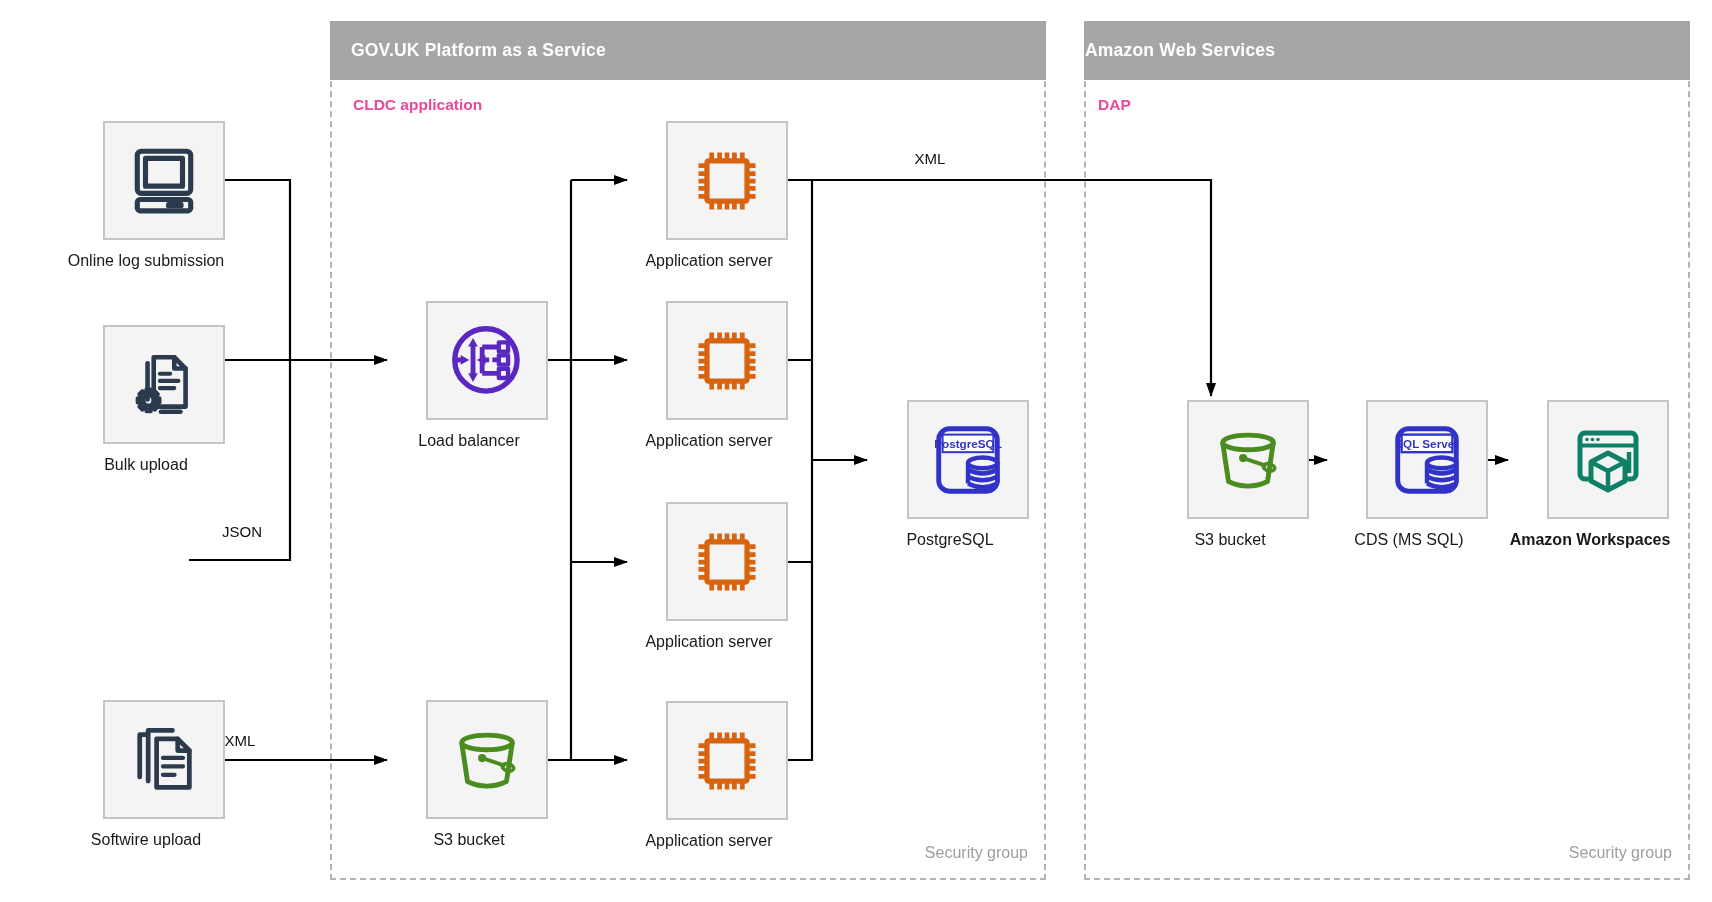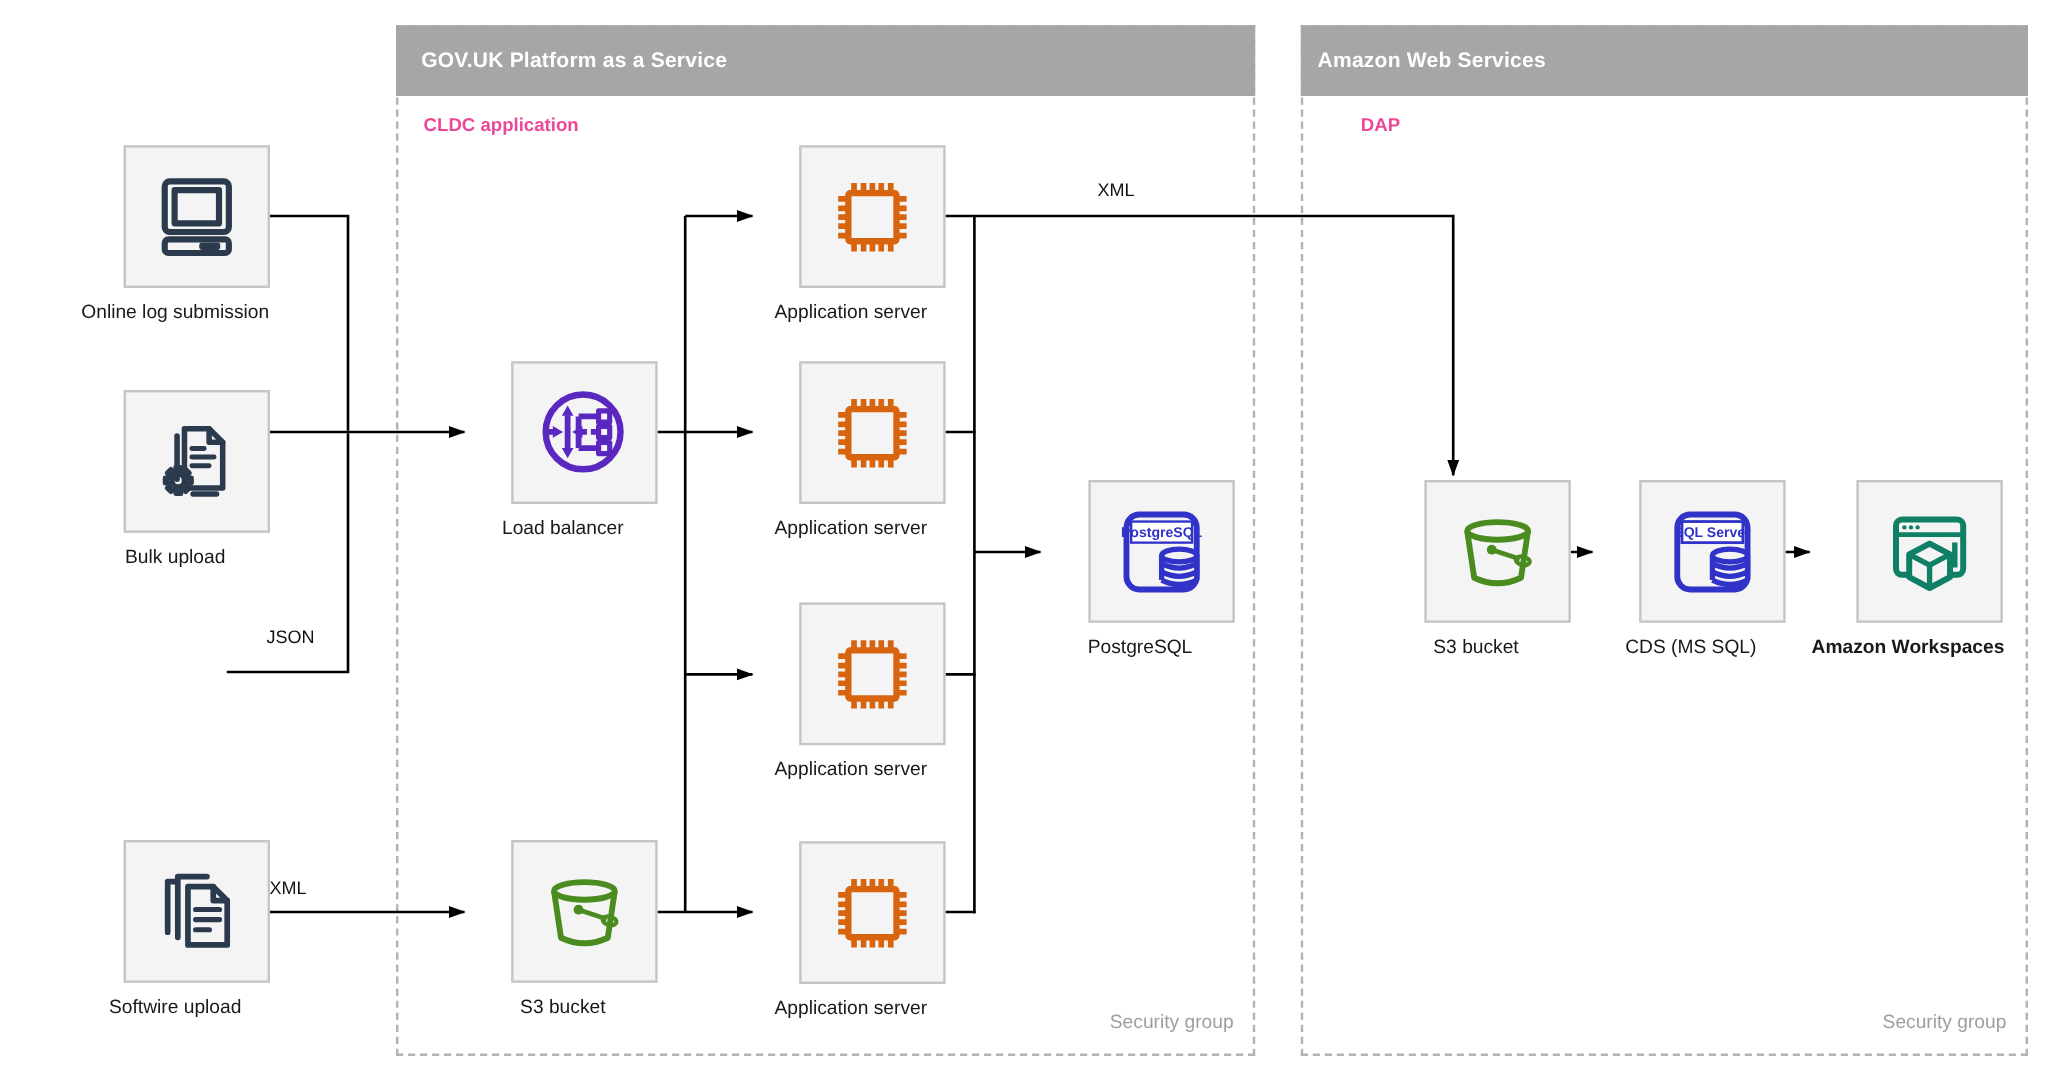--- a/index.html
+++ b/index.html
@@ -34,24 +34,24 @@
 
   <div class="zone" style="left:330px;top:21px;width:716px;height:859px;">
     <div class="zone-bar" style="padding-left:21px;">
       <span>GOV.UK Platform as a Service</span>
     </div>
     <div class="zone-sub" style="left:21px;top:73px;">CLDC application</div>
     <div class="zone-corner">Security group</div>
   </div>
 
   <div class="zone" style="left:1084px;top:21px;width:606px;height:859px;">
-    <div class="zone-bar" style="padding-left:14px;">
+    <div class="zone-bar" style="padding-left:1px;">
       <span>Amazon Web Services</span>
     </div>
-    <div class="zone-sub" style="left:12px;top:73px;margin-left:36px;">DAP</div>
+    <div class="zone-sub" style="left:12px;top:73px;">DAP</div>
     <div class="zone-corner">Security group</div>
   </div>
 
   <svg class="wires" width="1712" height="902">
     <defs>
       <marker id="arw" markerUnits="userSpaceOnUse" markerWidth="15" markerHeight="11" refX="13" refY="5" orient="auto">
         <polygon points="0,0 14,5 0,10" fill="#000"></polygon>
       </marker>
       <g id="gearpath">
         <path class="stroke" d="M31.16,16.59 L30.85,9.5 L41.15,9.5 L40.84,16.59 A20,20 0 0 1 46.30,18.86 L51.10,13.62 L58.38,20.90 L53.14,25.70 A20,20 0 0 1 55.41,31.16 L62.5,30.85 L62.5,41.15 L55.41,40.84 A20,20 0 0 1 53.14,46.30 L58.38,51.10 L51.10,58.38 L46.30,53.14 A20,20 0 0 1 40.84,55.41 L41.15,62.5 L30.85,62.5 L31.16,55.41 A20,20 0 0 1 25.70,53.14 L20.90,58.38 L13.62,51.10 L18.86,46.30 A20,20 0 0 1 16.59,40.84 L9.5,41.15 L9.5,30.85 L16.59,31.16 A20,20 0 0 1 18.86,25.70 L13.62,20.90 L20.90,13.62 L25.70,18.86 A20,20 0 0 1 31.16,16.59 Z"></path>

